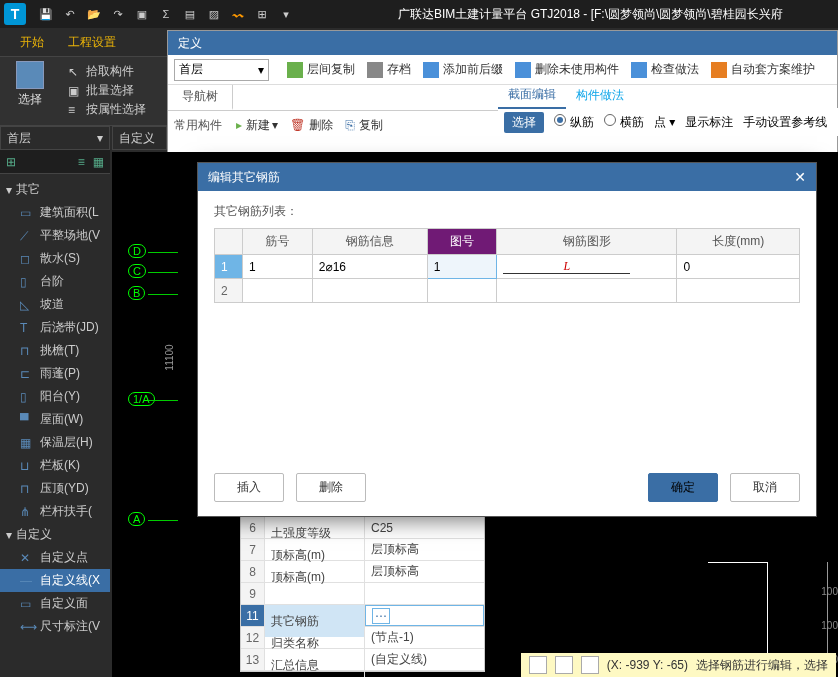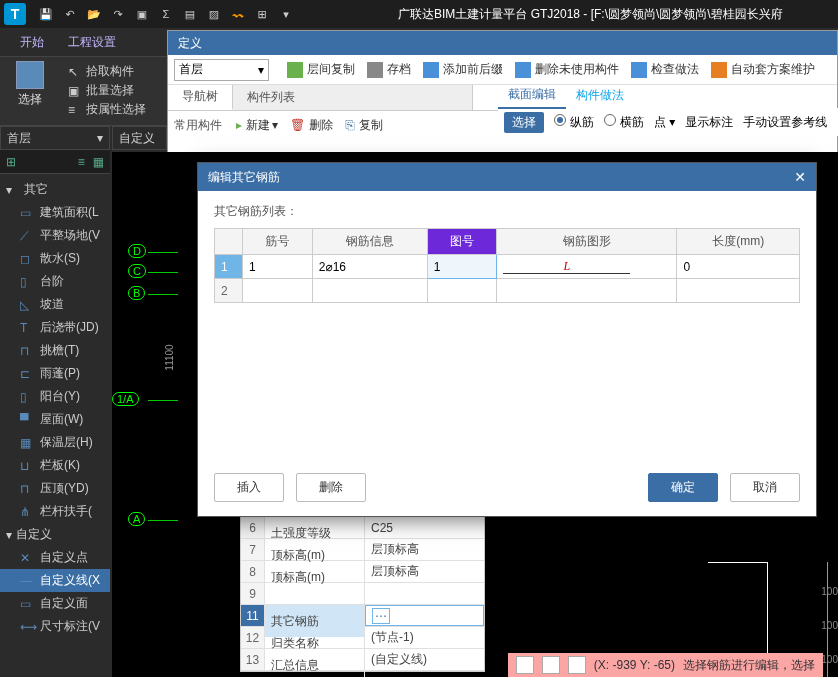--- a/index.html
+++ b/index.html
@@ -2,21 +2,21 @@
 <html><head>
 <meta charset="utf-8">
 <style>
 *{margin:0;padding:0;box-sizing:border-box;font-family:"Microsoft YaHei",sans-serif;font-size:12px;user-select:none}
 body{background:#2b2b2b;overflow:hidden;width:838px;height:677px;position:relative}
 .titlebar{background:#1e1e1e;height:28px;display:flex;align-items:center;padding:0 4px}
 .titlebar .logo{width:22px;height:22px;background:#0096d6;border-radius:3px;display:flex;align-items:center;justify-content:center;color:#fff;font-weight:bold;font-size:14px;margin-right:8px}
 .titlebar .qbtn{width:20px;height:20px;margin:0 2px;color:#ccc;display:flex;align-items:center;justify-content:center;font-size:11px}
 .titlebar .title{color:#fff;margin-left:100px;font-size:12px}
 .menubar{background:#2b2b2b;height:28px;display:flex;align-items:center;padding:0 8px}
-.menubar .mitem{color:#c4b5fd;padding:0 12px;height:100%;display:flex;align-items:center}
+.menubar .mitem{color:#eab308;padding:0 12px;height:100%;display:flex;align-items:center}
 .ribbon{background:#313131;height:70px;border-top:1px solid #444;border-bottom:1px solid #444;padding:4px 8px;color:#ccc}
 .ribbon .rbtn{display:flex;align-items:center;margin:2px 0;font-size:11px}
 .ribbon .rico{width:14px;height:14px;margin-right:4px;display:inline-block}
 .ribbon .selbl{color:#ddd;margin-top:2px}
 .leftpanel{position:absolute;left:0;top:126px;width:110px;bottom:0;background:#2b2b2b;color:#ccc;overflow:hidden}
 .floorsel{height:24px;display:flex;align-items:center;padding:0 6px;border:1px solid #444}
 .treehdr{height:24px;background:#1e1e1e;display:flex;align-items:center;padding:0 6px;border-bottom:1px solid #444}
 .tree{padding:4px 0}
 .tnode{display:flex;align-items:center;padding:3px 6px;cursor:pointer}
 .tnode.sel{background:#3a6ea5;color:#fff}
@@ -44,38 +44,38 @@
 .rightsec .radio{width:12px;height:12px;border-radius:50%;border:1px solid #666;display:inline-block;margin-right:4px;position:relative}
 .rightsec .radio.on::after{content:"";position:absolute;inset:2px;background:#3a6ea5;border-radius:50%}
 .dialog{position:absolute;left:197px;top:162px;width:620px;height:355px;background:#fff;box-shadow:0 4px 20px rgba(0,0,0,.5);border:1px solid #555}
 .dialog .dhdr{background:#3a6ea5;color:#fff;height:28px;display:flex;align-items:center;justify-content:space-between;padding:0 10px}
 .dialog .dhdr .close{cursor:pointer;font-size:14px}
 .dialog .dbody{padding:12px 16px}
 .dialog .dlbl{color:#555;margin-bottom:8px}
 .dialog .dtbl{border:1px solid #ccc;border-collapse:collapse;width:100%}
 .dialog .dtbl th,.dialog .dtbl td{border:1px solid #ccc;padding:4px 6px;height:24px}
 .dialog .dtbl th{background:#f4f4f4;color:#555;font-weight:normal}
-.dialog .dtbl th.sel{background:#6d28d9;color:#fff}
+.dialog .dtbl th.sel{background:#701a75;color:#fff}
 .dialog .dtbl td.rowhdr{background:#f4f4f4;color:#666;width:28px}
 .dialog .dtbl td.rowhdr.sel{background:#6fb5e6;color:#fff}
 .dialog .dtbl td.selcell{background:#eef5fb;border:1px solid #6fb5e6}
 .dialog .shape{color:#c00;border-bottom:1px solid #333;font-family:serif;font-style:italic}
 .dialog .dfoot{position:absolute;bottom:14px;left:16px;right:16px;display:flex;justify-content:space-between}
 .dialog .dbtn{padding:5px 22px;border:1px solid #bbb;background:#fff;cursor:pointer;border-radius:2px;color:#333}
-.dialog .dbtn.pri{background:#3a6ea5;color:#ffffff;border-color:#3a6ea5}
+.dialog .dbtn.pri{background:#3a6ea5;color:#000000;border-color:#3a6ea5}
 .proptbl{position:absolute;left:240px;top:516px;width:245px;background:#fff;border:1px solid #ccc}
 .proptbl .prow{display:flex;height:22px;border-bottom:1px solid #e0e0e0}
 .proptbl .pnum{width:24px;text-align:center;color:#666;background:#f4f4f4;border-right:1px solid #e0e0e0;display:flex;align-items:center;justify-content:center}
 .proptbl .pkey{width:100px;padding:16px 6px;display:flex;align-items:center;border-right:1px solid #e0e0e0;color:#444}
 .proptbl .pval{flex:1;padding:0 6px;display:flex;align-items:center;color:#444}
 .proptbl .prow.cat .pkey{background:#e8e8e8;color:#666}
 .proptbl .prow.sel .pnum{background:#3a6ea5;color:#fff}
 .proptbl .prow.sel .pkey{background:#d0e5f5}
 .proptbl .prow.sel .pval{border:1px solid #6fb5e6;justify-content:space-between}
-.statusbar{position:absolute;bottom:0;right:15px;height:24px;background:#fca5a5;display:flex;align-items:center;padding:0 8px;color:#333;gap:8px}
+.statusbar{position:absolute;bottom:0;right:2px;height:24px;background:#fef9c3;display:flex;align-items:center;padding:0 8px;color:#333;gap:8px}
 .statusbar .sico{width:18px;height:18px;border:1px solid #aaa;background:#fff}
 .drawarea{position:absolute;right:0;top:250px;width:250px;height:380px;pointer-events:none}
 .drawarea .dline{position:absolute;background:#999}
 .drawarea .dnum{position:absolute;color:#888;font-size:10px}
 </style>
 </head>
 <body>
 
 <div class="titlebar">
   <div class="logo">T</div>
@@ -150,21 +150,20 @@
         <span class="ico" style="background:#4a90d9"></span>
         <span>检查做法</span>
       </div>
     <div class="tbtn">
         <span class="ico" style="background:#e67e22"></span>
         <span>自动套方案维护</span>
       </div>
   </div>
   <div class="tabs">
     <div class="tab" style="background:#fff;border-bottom:2px solid #fff">导航树</div>
-    <div class="tab" style="flex:0 0 240px">构件列表</div>
   </div>
   <div class="subtb">
     <div style="width:56px;color:#555">常用构件</div>
     <div class="sbtn">
         <span style="color:#6ab04c;margin-right:4px">▸</span>
         <span>新建</span>
         <span style="margin-left:2px">▾</span>
       </div>
     <div class="sbtn">
         <span style="color:#c0392b;margin-right:4px">🗑</span>
@@ -196,21 +195,21 @@
   <div class="floorsel">
       <span>首层</span>
       <span style="margin-left:auto">▾</span>
     </div>
   <div class="treehdr">
     <span style="color:#5a8">⊞</span>
     <span style="margin-left:auto;color:#5a8">≡</span>
     <span style="margin-left:8px;color:#5a8">▦</span>
   </div>
   <div class="tree">
-    <div class="tnode">▾ <span style="margin-left:12px">其它</span></div>
+    <div class="tnode">▾ <span style="margin-left:4px">其它</span></div>
     <div id="tree-other">
         <div class="tnode" style="padding-left: 20px;"><span class="tico" style="color:#5a8ab8">▭</span>建筑面积(L</div>
         <div class="tnode" style="padding-left: 20px;"><span class="tico" style="color:#5a8ab8">⟋</span>平整场地(V</div>
         <div class="tnode" style="padding-left: 20px;"><span class="tico" style="color:#5a8ab8">◻</span>散水(S)</div>
         <div class="tnode" style="padding-left: 20px;"><span class="tico" style="color:#5a8ab8">▯</span>台阶</div>
         <div class="tnode" style="padding-left: 20px;"><span class="tico" style="color:#5a8ab8">◺</span>坡道</div>
         <div class="tnode" style="padding-left: 20px;"><span class="tico" style="color:#5a8ab8">T</span>后浇带(JD)</div>
         <div class="tnode" style="padding-left: 20px;"><span class="tico" style="color:#5a8ab8">⊓</span>挑檐(T)</div>
         <div class="tnode" style="padding-left: 20px;"><span class="tico" style="color:#5a8ab8">⊏</span>雨蓬(P)</div>
         <div class="tnode" style="padding-left: 20px;"><span class="tico" style="color:#5a8ab8">▯</span>阳台(Y)</div>
@@ -235,21 +234,21 @@
   </div>
 
 <div class="canvas">
   <div id="axes">
       <div class="axlabel" style="left: 16px; top: 92px;">D</div>
       <div style="position: absolute; left: 36px; top: 100px; width: 30px; height: 1px; background: rgb(0, 204, 0);"></div>
       <div class="axlabel" style="left: 16px; top: 112px;">C</div>
       <div style="position: absolute; left: 36px; top: 120px; width: 30px; height: 1px; background: rgb(0, 204, 0);"></div>
       <div class="axlabel" style="left: 16px; top: 134px;">B</div>
       <div style="position: absolute; left: 36px; top: 142px; width: 30px; height: 1px; background: rgb(0, 204, 0);"></div>
-      <div class="axlabel" style="left: 0; top: 240px;">1/A</div>
+      <div class="axlabel" style="left: 16px; top: 240px;">1/A</div>
       <div style="position: absolute; left: 36px; top: 248px; width: 30px; height: 1px; background: rgb(0, 204, 0);"></div>
       <div class="axlabel" style="left: 16px; top: 360px;">A</div>
       <div style="position: absolute; left: 36px; top: 368px; width: 30px; height: 1px; background: rgb(0, 204, 0);"></div>
     </div>
   <div class="dim" style="left:44px;top:200px;transform:rotate(-90deg)">11100</div>
   <div class="drawarea">
 
     <div class="dline" style="right:10px;top:160px;width:1px;height:140px"></div>
     <div class="dline" style="right:70px;top:160px;width:60px;height:1px;background:#fff"></div>
     <div class="dline" style="right:70px;top:160px;width:1px;height:120px;background:#fff"></div>

